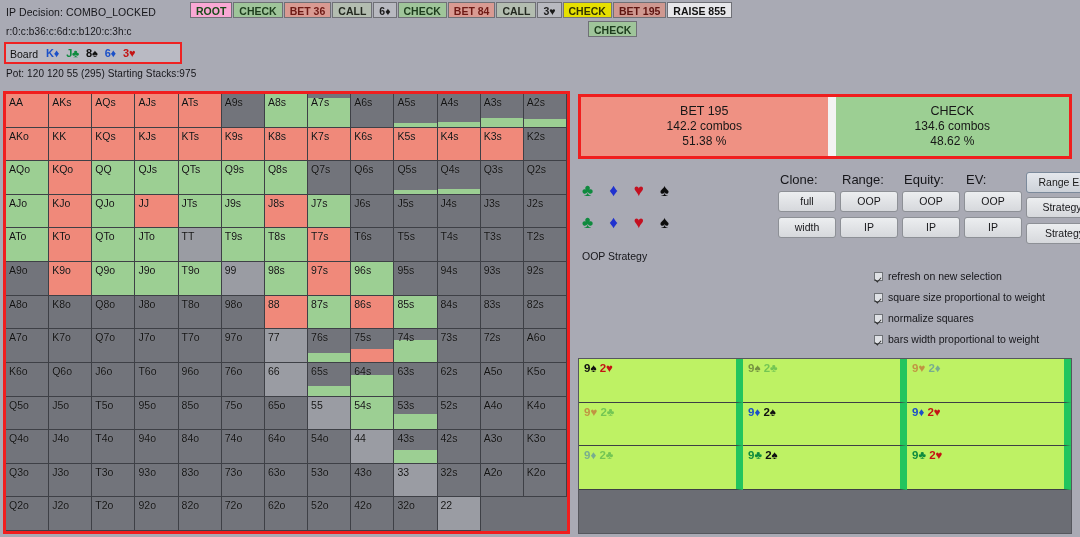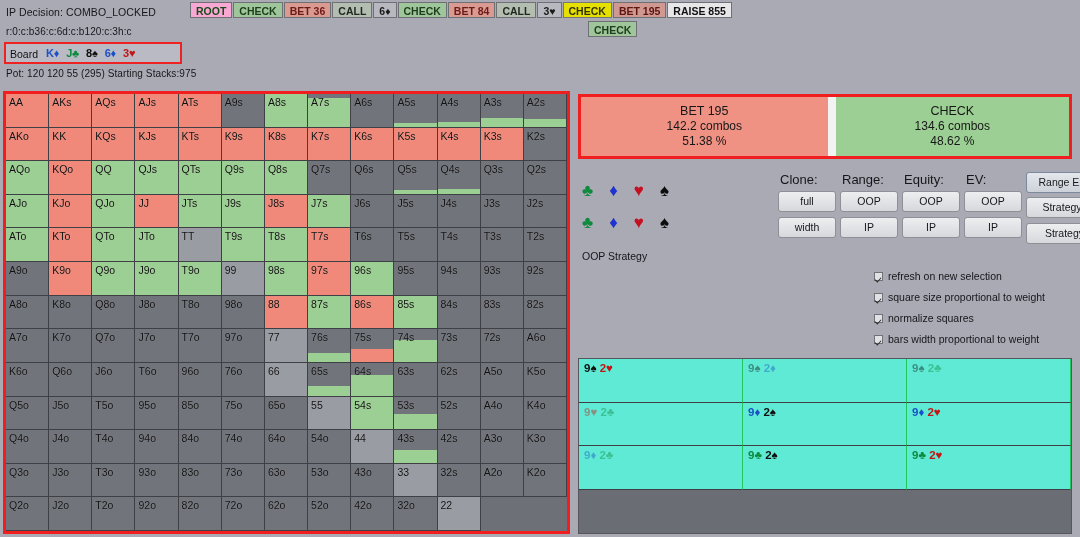--- a/index.html
+++ b/index.html
@@ -210,24 +210,24 @@
     width:494px;height:176px;
     display:grid;
     grid-template-columns:repeat(3,1fr);
     grid-template-rows:repeat(4,1fr);
     border:1px solid #55575d;
     box-sizing:border-box;
     background:#6b6d74;
   }
   .combo-cell{
     position:relative;
-    border-right:1px solid #22c55e;
+    border-right:7px solid #22c55e;
     border-bottom:1px solid #3d3f45;
     box-sizing:border-box;
-    background:#5eead4;
+    background:#bef264;
   }
   .combo-lbl{
     position:absolute;left:5px;top:3px;
     font-size:11.5px;font-weight:bold;white-space:nowrap;
   }
   .dim{opacity:.42;}
 </style>
 </head>
 <body>
 
@@ -929,24 +929,24 @@
           <span class="t">bars width proportional to weight</span>
         </div>
       </div>
   </div>
 
   <div id="combo-grid">
       <div class="combo-cell">
         <div class="combo-lbl"><span class="s-s">9♠ </span><span class="s-h">2♥ </span></div>
       </div>
       <div class="combo-cell">
-        <div class="combo-lbl dim"><span class="s-s">9♠ </span><span class="s-d">2♦ </span></div>
+        <div class="combo-lbl dim"><span class="s-s">9♠ </span><span class="s-c">2♣ </span></div>
       </div>
       <div class="combo-cell">
-        <div class="combo-lbl dim"><span class="s-s">9♠ </span><span class="s-c">2♣ </span></div>
+        <div class="combo-lbl dim"><span class="s-h">9♥ </span><span class="s-d">2♦ </span></div>
       </div>
       <div class="combo-cell">
         <div class="combo-lbl dim"><span class="s-h">9♥ </span><span class="s-c">2♣ </span></div>
       </div>
       <div class="combo-cell">
         <div class="combo-lbl"><span class="s-d">9♦ </span><span class="s-s">2♠ </span></div>
       </div>
       <div class="combo-cell">
         <div class="combo-lbl"><span class="s-d">9♦ </span><span class="s-h">2♥ </span></div>
       </div>

